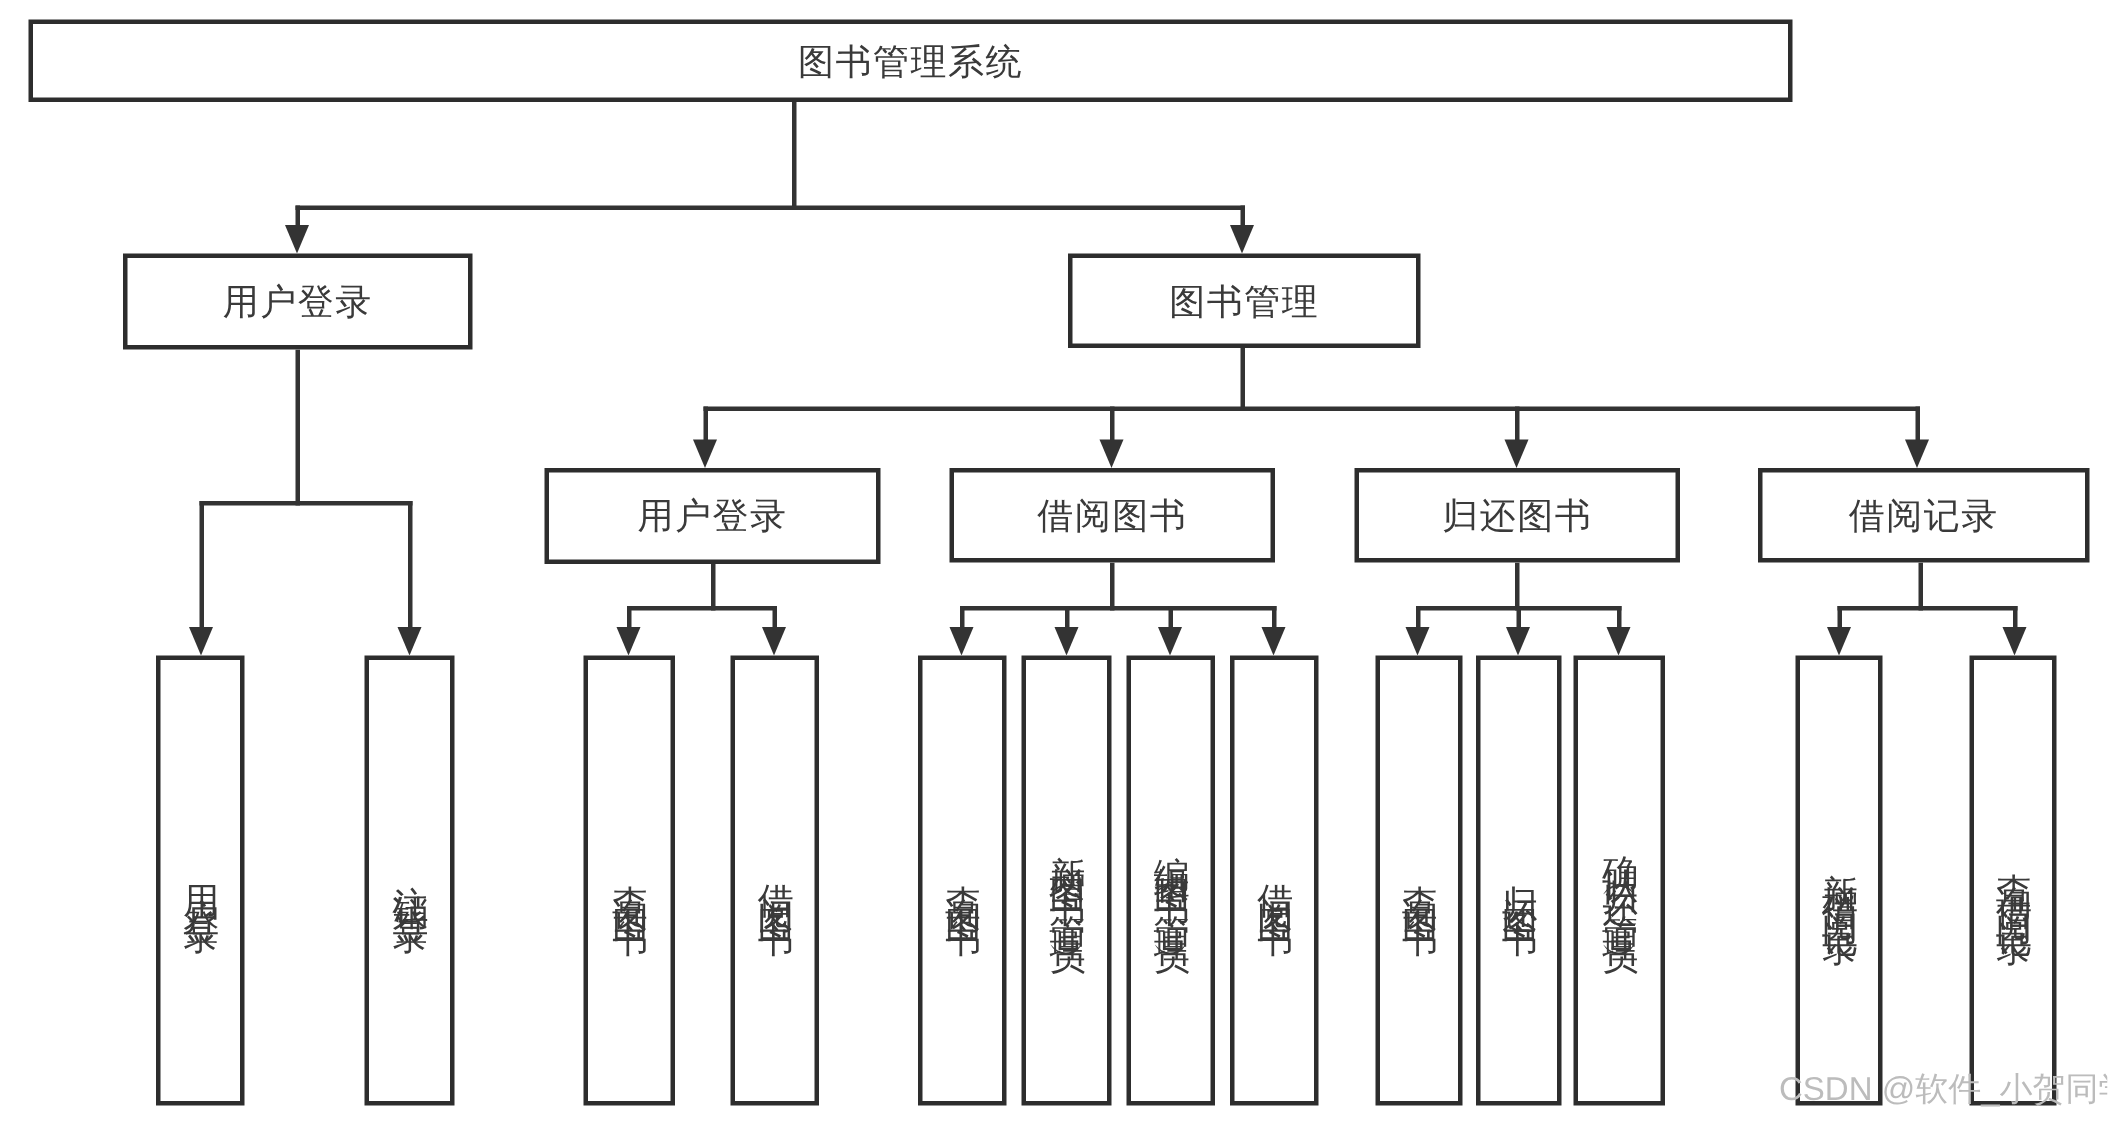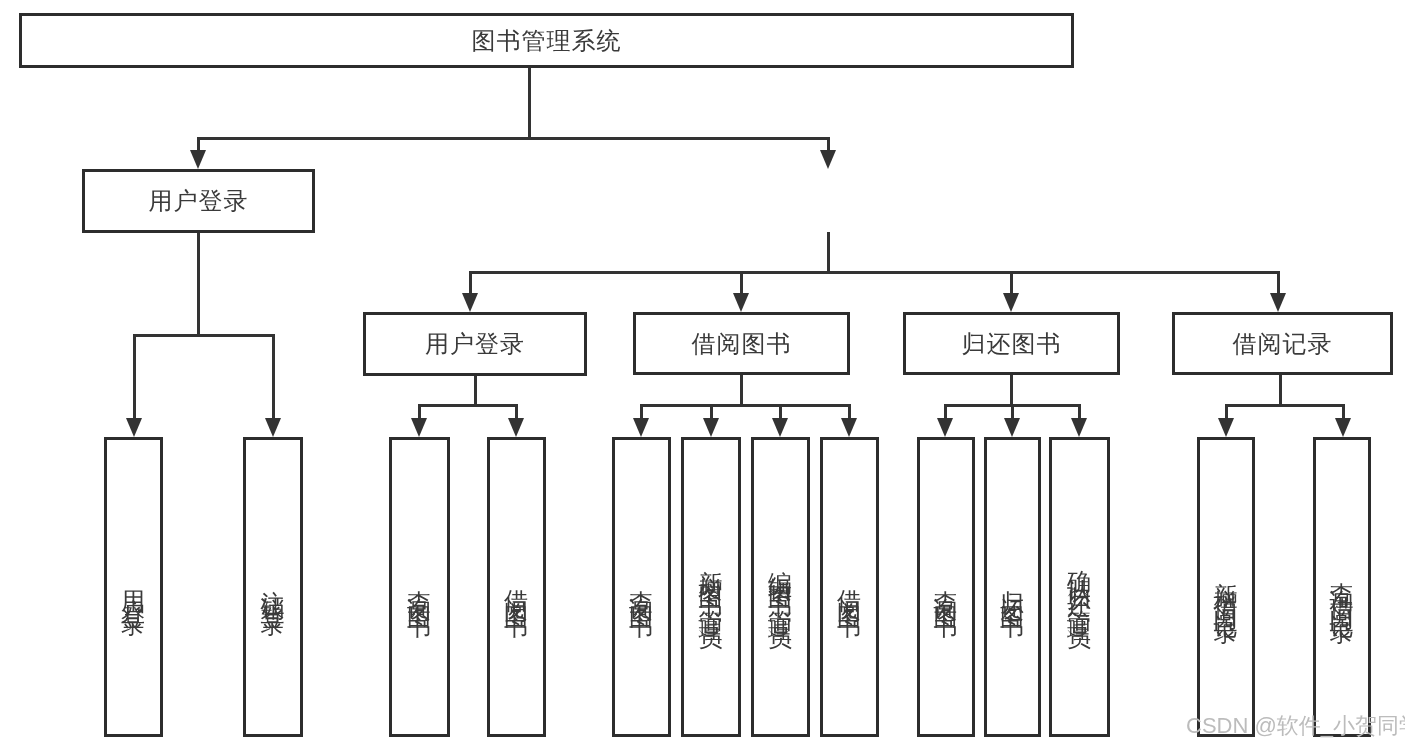--- a/index.html
+++ b/index.html
@@ -87,26 +87,29 @@
   <div class="ar" style="left:1004px;top:418px"></div>
   <div class="ar" style="left:1071px;top:418px"></div>
 
   <div class="lv" style="left:1279px;top:375px;height:32px"></div>
   <div class="lh" style="left:1225px;top:404px;width:120px"></div>
   <div class="lv" style="left:1225px;top:404px;height:18px"></div>
   <div class="lv" style="left:1342px;top:404px;height:18px"></div>
   <div class="ar" style="left:1218px;top:418px"></div>
   <div class="ar" style="left:1335px;top:418px"></div>
 
-  <div class="hbox" style="left:19px;top:13px;width:1055px;height:55px">
+  <div class="hbox" style="left:19px;top:13px;width:1176px;height:55px">
     <span>图书管理系统</span>
   </div>
 
   <div class="hbox" style="left:82px;top:169px;width:233px;height:64px">
     <span>用户登录</span>
+  </div>
+  <div class="hbox" style="left:712px;top:169px;width:235px;height:63px">
+    <span>图书管理</span>
   </div>
 
   <div class="hbox" style="left:363px;top:312px;width:224px;height:64px">
     <span>用户登录</span>
   </div>
   <div class="hbox" style="left:633px;top:312px;width:217px;height:63px">
     <span>借阅图书</span>
   </div>
   <div class="hbox" style="left:903px;top:312px;width:217px;height:63px">
     <span>归还图书</span>

